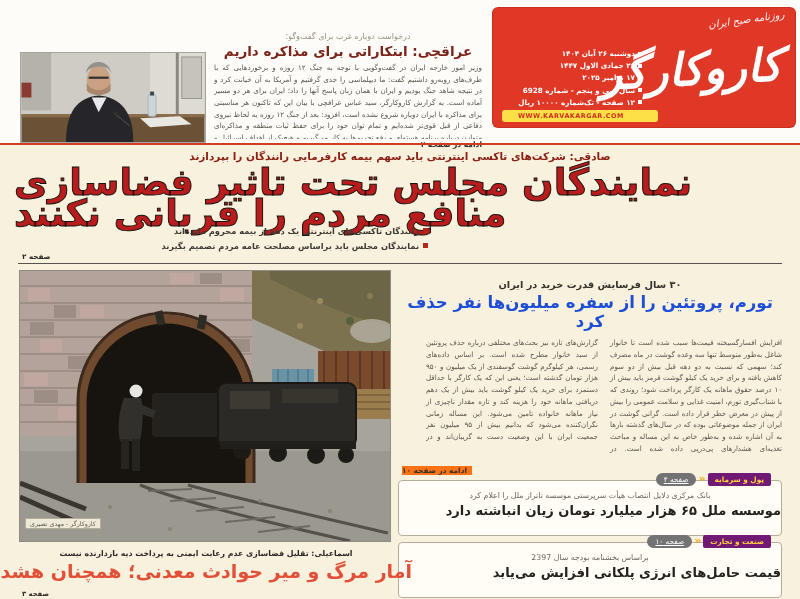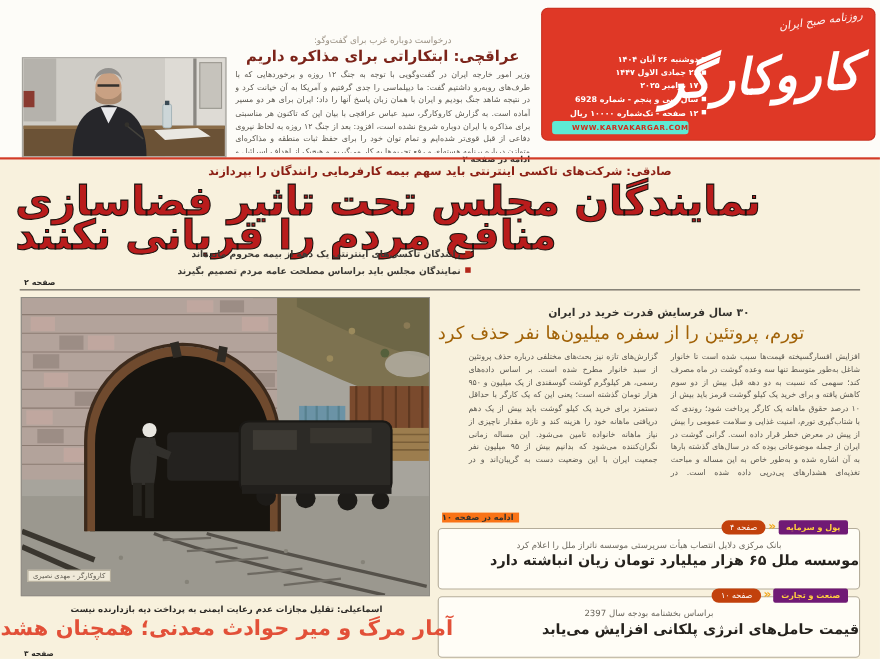--- a/index.html
+++ b/index.html
@@ -8,21 +8,21 @@
     font-family:"DejaVu Sans", sans-serif;direction:rtl;margin:0 auto;
   }
   .abs{position:absolute;}
   
   .masthead{left:493px;top:8px;width:302px;height:119px;background:#df3826;border-radius:5px;box-shadow:0 0 0 1px #c7301f;}
   .masthead-tagline{position:absolute;top:6px;right:10px;color:#fff;font-size:10px;font-style:italic;transform:rotate(-8deg);opacity:.95;}
   .masthead-title{position:absolute;top:30px;right:4px;width:200px;text-align:center;color:#fff;font-size:45px;font-weight:bold;font-style:italic;transform:rotate(-3deg);line-height:1.4;}
   .masthead-dates{position:absolute;top:41px;left:9px;width:140px;}
   .date-line{display:flex;align-items:center;gap:3px;color:#fff;font-size:7.2px;font-weight:bold;margin-bottom:3.2px;white-space:nowrap;}
   .bullet-sq{width:4px;height:4px;background:#fff;flex:none;}
-  .masthead-website{position:absolute;bottom:5px;left:9px;width:124px;background:#5eead4;border-radius:3px;color:#ce2d1c;font-size:6.4px;font-weight:bold;text-align:right;padding:2px 0;direction:ltr;letter-spacing:.5px;}
+  .masthead-website{position:absolute;bottom:5px;left:9px;width:124px;background:#fde047;border-radius:3px;color:#ce2d1c;font-size:6.4px;font-weight:bold;text-align:left;padding:2px 16px;direction:ltr;letter-spacing:.5px;}
   
   .diplomacy{left:20px;top:12px;width:462px;height:131px;}
   .dip-photo{position:absolute;left:0;top:40px;width:186px;height:91px;border:1px solid #a6a49e;box-sizing:border-box;background:#cfccc6;}
   .dip-text{position:absolute;left:194px;right:0;top:20px;height:129px;}
   .dip-kicker{text-align:center;font-size:8px;color:#9a9184;}
   .dip-headline{text-align:center;font-size:13.5px;font-weight:bold;color:#7c241a;margin:2px 0 3px;}
   .dip-body{font-size:7.2px;line-height:1.62;color:#5a574f;text-align:justify;height:77px;overflow:hidden;}
   .dip-cont{font-size:7.5px;font-weight:bold;color:#33312c;margin-top:1px;}
   
   .red-rule{top:143px;left:0;width:800px;height:2px;background:#d23b26;}
@@ -36,31 +36,31 @@
   .lead-bullets{top:226px;left:150px;width:278px;}
   .lead-bullet{display:flex;gap:4px;font-size:8.3px;font-weight:bold;color:#3c3a35;margin-bottom:5px;}
   .bullet-red{width:5px;height:5px;background:#b3261a;margin-top:2px;flex:none;}
   .lead-pageref{top:252px;left:22px;font-size:7.2px;font-weight:bold;color:#2a2825;}
   
   .mine-photo{top:270px;left:19px;width:372px;height:272px;border:1px solid #8f8c84;box-sizing:border-box;background:#a9a69e;}
   .photo-credit{position:absolute;left:5px;bottom:12px;background:#efe9d8;border:1px solid #b5ae9c;color:#5c584e;font-size:6.3px;padding:1px 4px;white-space:nowrap;}
   
   .inflation{top:279px;left:398px;width:384px;height:198px;}
   .inf-kicker{text-align:center;font-size:9.8px;font-weight:600;color:#34322d;}
-  .inf-headline{text-align:left;font-size:16.5px;font-weight:normal;color:#a16207;margin:3px 0 6px;}
+  .inf-headline{text-align:center;font-size:16.5px;font-weight:bold;color:#1d4ed8;margin:3px 0 6px;}
   .inf-body{column-count:2;column-gap:12px;column-fill:auto;height:128px;font-size:7.1px;line-height:1.66;color:#5a574f;text-align:justify;overflow:hidden;margin-left:28px;}
   .inf-cont{position:absolute;left:4px;bottom:2px;font-size:7.4px;font-weight:bold;color:#33312c;background:#f97316;padding-right:5px;}
   
   .news-box{left:398px;width:384px;height:56px;background:#fffdf6;border:1px solid #b5ad9a;border-radius:4px;box-sizing:border-box;}
   .news-box-1{top:480px;}
   .news-box-2{top:542px;}
   .box-tag{position:absolute;top:-8px;right:10px;display:flex;align-items:center;gap:2px;}
   .tag-section{background:#701a75;color:#ffcf3f;font-size:7.3px;font-weight:bold;padding:2px 7px;border-radius:2px;white-space:nowrap;}
   .tag-chev{color:#f2a81d;font-size:11px;font-weight:bold;line-height:.8;}
-  .tag-page{background:#c2410c;color:#fff;font-size:7.3px;padding:2px 8px;border-radius:7px;white-space:nowrap;}
+  .tag-page{background:#737373;color:#fff;font-size:7.3px;padding:2px 8px;border-radius:7px;white-space:nowrap;text-decoration:underline;}
   .box-kicker{text-align:center;font-size:7.8px;color:#6b675d;margin-top:10px;}
   .box-headline{text-align:right;font-size:13px;font-weight:bold;color:#25221d;margin-top:3px;}
   
   .mining-kicker{top:549px;left:20px;width:372px;text-align:center;font-size:7.8px;font-weight:bold;color:#2b2925;}
   .mining-headline{top:560px;left:2px;width:410px;text-align:center;font-size:19px;font-weight:bold;color:#e25038;white-space:nowrap;}
   .mining-pageref{top:590px;left:22px;font-size:6.8px;font-weight:bold;color:#2b2925;}
 </style>
 </head>
 <body>
 
@@ -288,17 +288,17 @@
   <div class="abs news-box news-box-2">
     <div class="box-tag">
       <span class="tag-section">صنعت و تجارت</span>
       <span class="tag-chev">«</span>
       <span class="tag-page">صفحه ۱۰</span>
     </div>
     <div class="box-kicker">براساس بخشنامه بودجه سال 2397</div>
     <div class="box-headline">قیمت حامل‌های انرژی پلکانی افزایش می‌یابد</div>
   </div>
 
-  <div class="abs mining-kicker">اسماعیلی: تقلیل مجازات عدم رعایت ایمنی به پرداخت دیه بازدارنده نیست</div>
+  <div class="abs mining-kicker">اسماعیلی: تقلیل فضاسازی عدم رعایت ایمنی به پرداخت دیه بازدارنده نیست</div>
   <div class="abs mining-headline">آمار مرگ و میر حوادث معدنی؛ همچنان هشداردهنده</div>
   <div class="abs mining-pageref">صفحه ۳</div>
 
 </div>
 
 </body></html>

